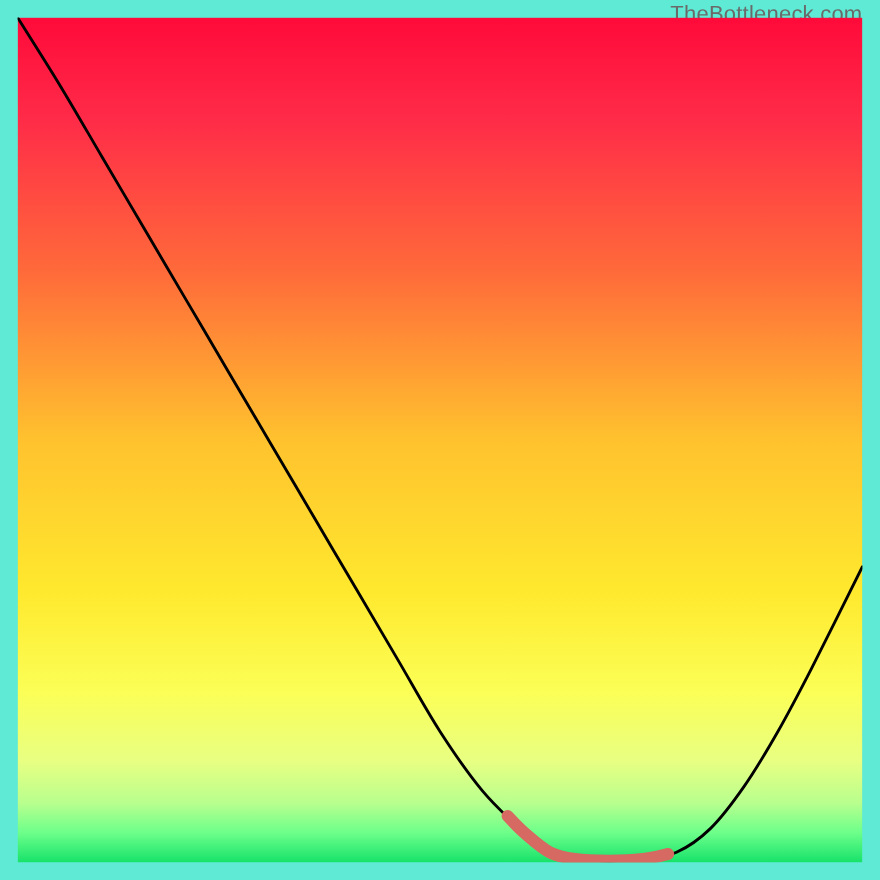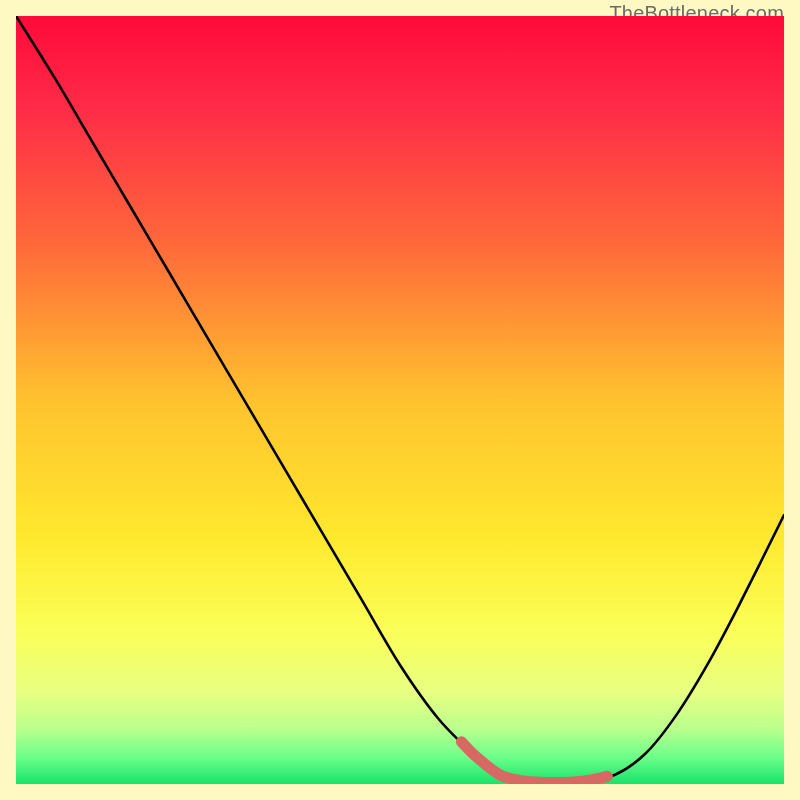--- a/index.html
+++ b/index.html
@@ -8,21 +8,21 @@
     width: 800px;
     height: 800px;
     overflow: hidden;
     background: #000;
     font-family: Arial, Helvetica, sans-serif;
   }
   .container {
     position: relative;
     width: 800px;
     height: 800px;
-    background: #fef9c3;
+    background: #5eead4;
   }
   
   .plot {
     position: absolute;
     left: 16px;
     top: 16px;
     width: 768px;
     height: 768px;
   }
   .gradient {

